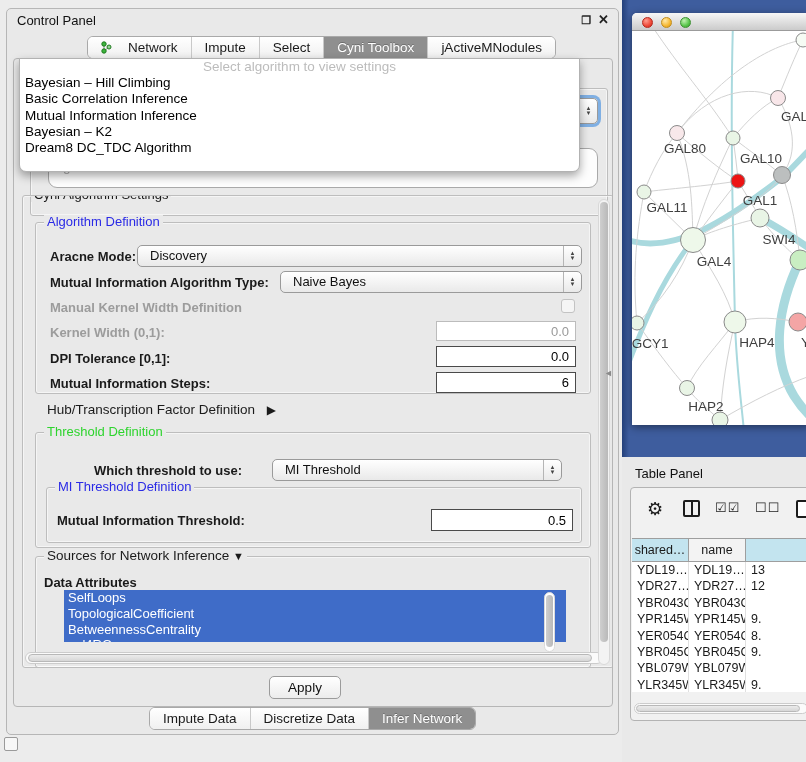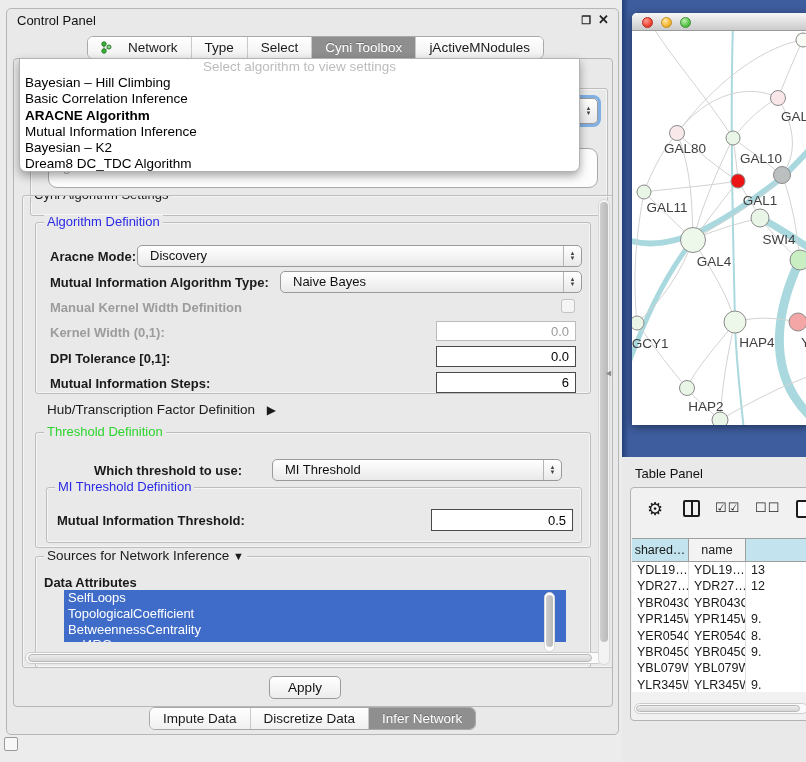--- a/index.html
+++ b/index.html
@@ -144,21 +144,21 @@
             <line x1="3" y1="3" x2="3" y2="10" stroke="#8a8a8a"></line>
             <line x1="3" y1="10" x2="8" y2="6" stroke="#8a8a8a"></line>
             <circle cx="3" cy="3" r="2.2" fill="#3db53d" stroke="#1f7a1f"></circle>
             <circle cx="3" cy="10" r="2.2" fill="#3db53d" stroke="#1f7a1f"></circle>
             <circle cx="8" cy="6" r="2" fill="#8fd48f" stroke="#1f7a1f"></circle>
           </svg>
         </span>
         <span>Network</span>
       </div>
       <div class="tab">
-        <span>Type</span>
+        <span>Impute</span>
       </div>
       <div class="tab">
         <span>Select</span>
       </div>
       <div class="tab selected">
         <span>Cyni Toolbox</span>
       </div>
       <div class="tab">
         <span>jActiveMNodules</span>
       </div>
@@ -257,21 +257,20 @@
     </div>
 
     <div class="push-btn" style="left:255px; top:617px; width:72px; height:23px;">Apply</div>
   </div>
 
   <div class="abs" id="algo-popup">
     <div class="prompt">Select algorithm to view settings</div>
     <div>
         <div class="item">Bayesian – Hill Climbing</div>
         <div class="item">Basic Correlation Inference</div>
-        <div class="item bold">ARACNE Algorithm</div>
         <div class="item">Mutual Information Inference</div>
         <div class="item">Bayesian – K2</div>
         <div class="item">Dream8 DC_TDC Algorithm</div>
       </div>
   </div>
 
   <div class="abs tabbar" id="bottom-tabbar">
       <div class="tab">
         <span>Impute Data</span>
       </div>

